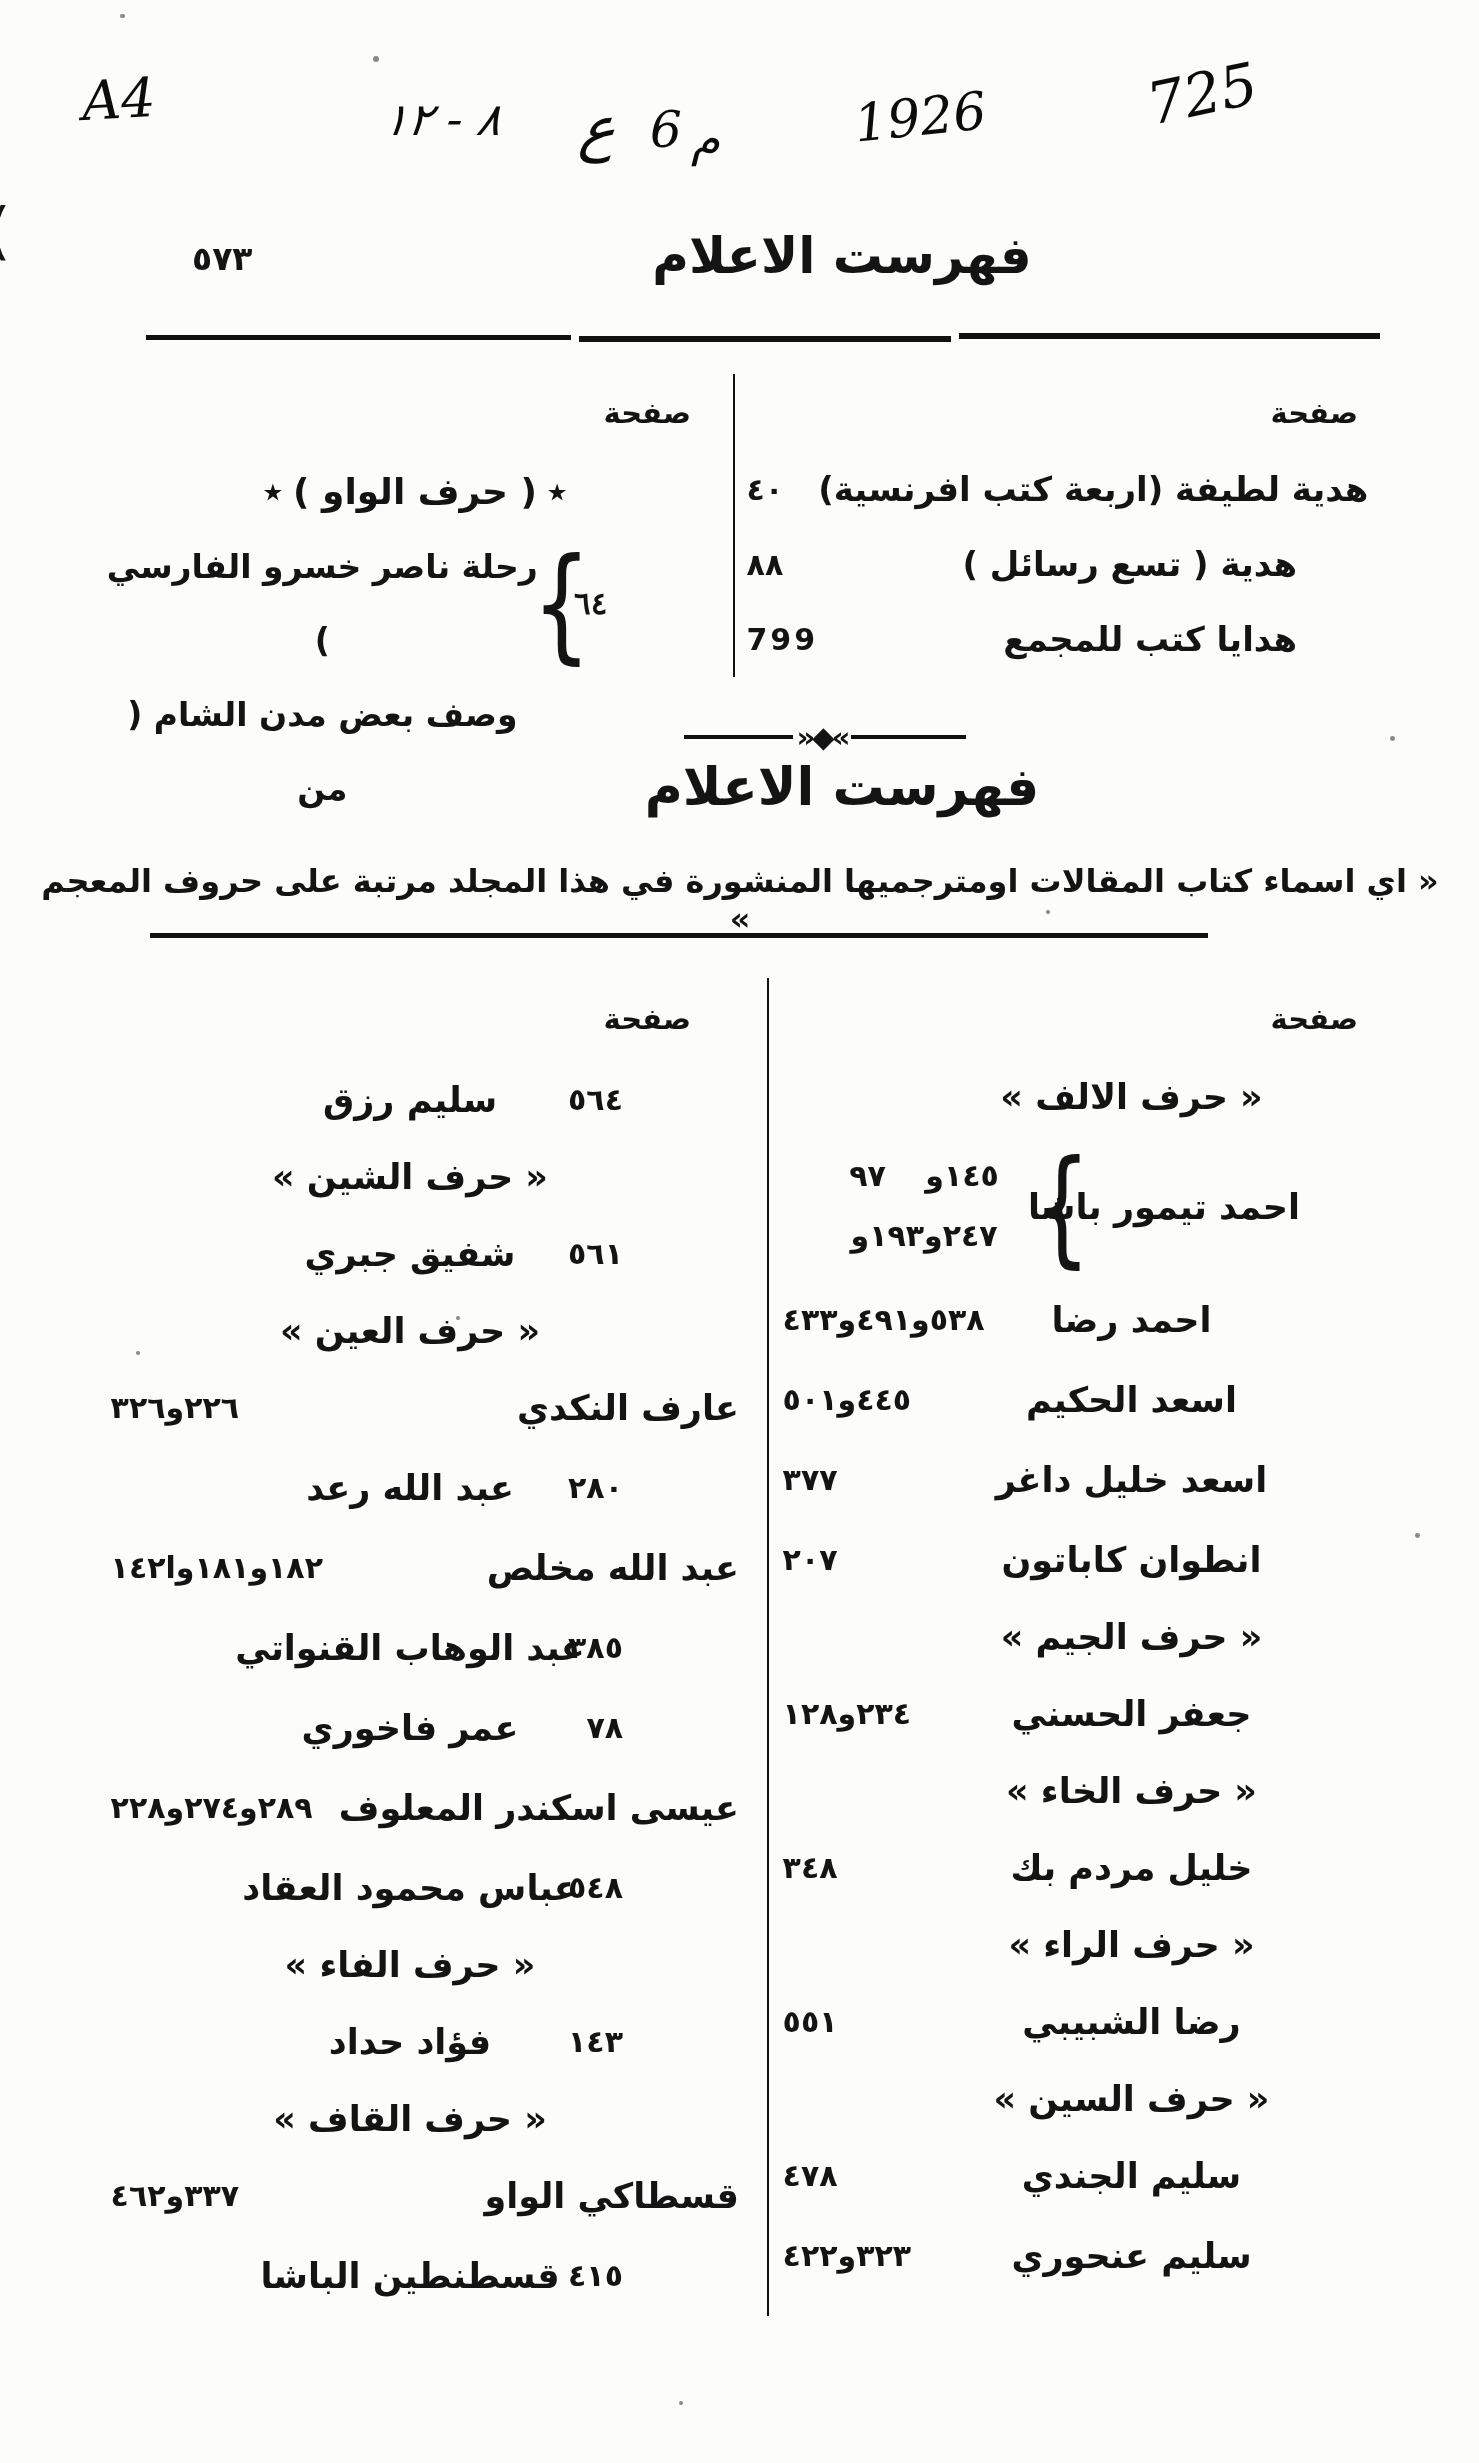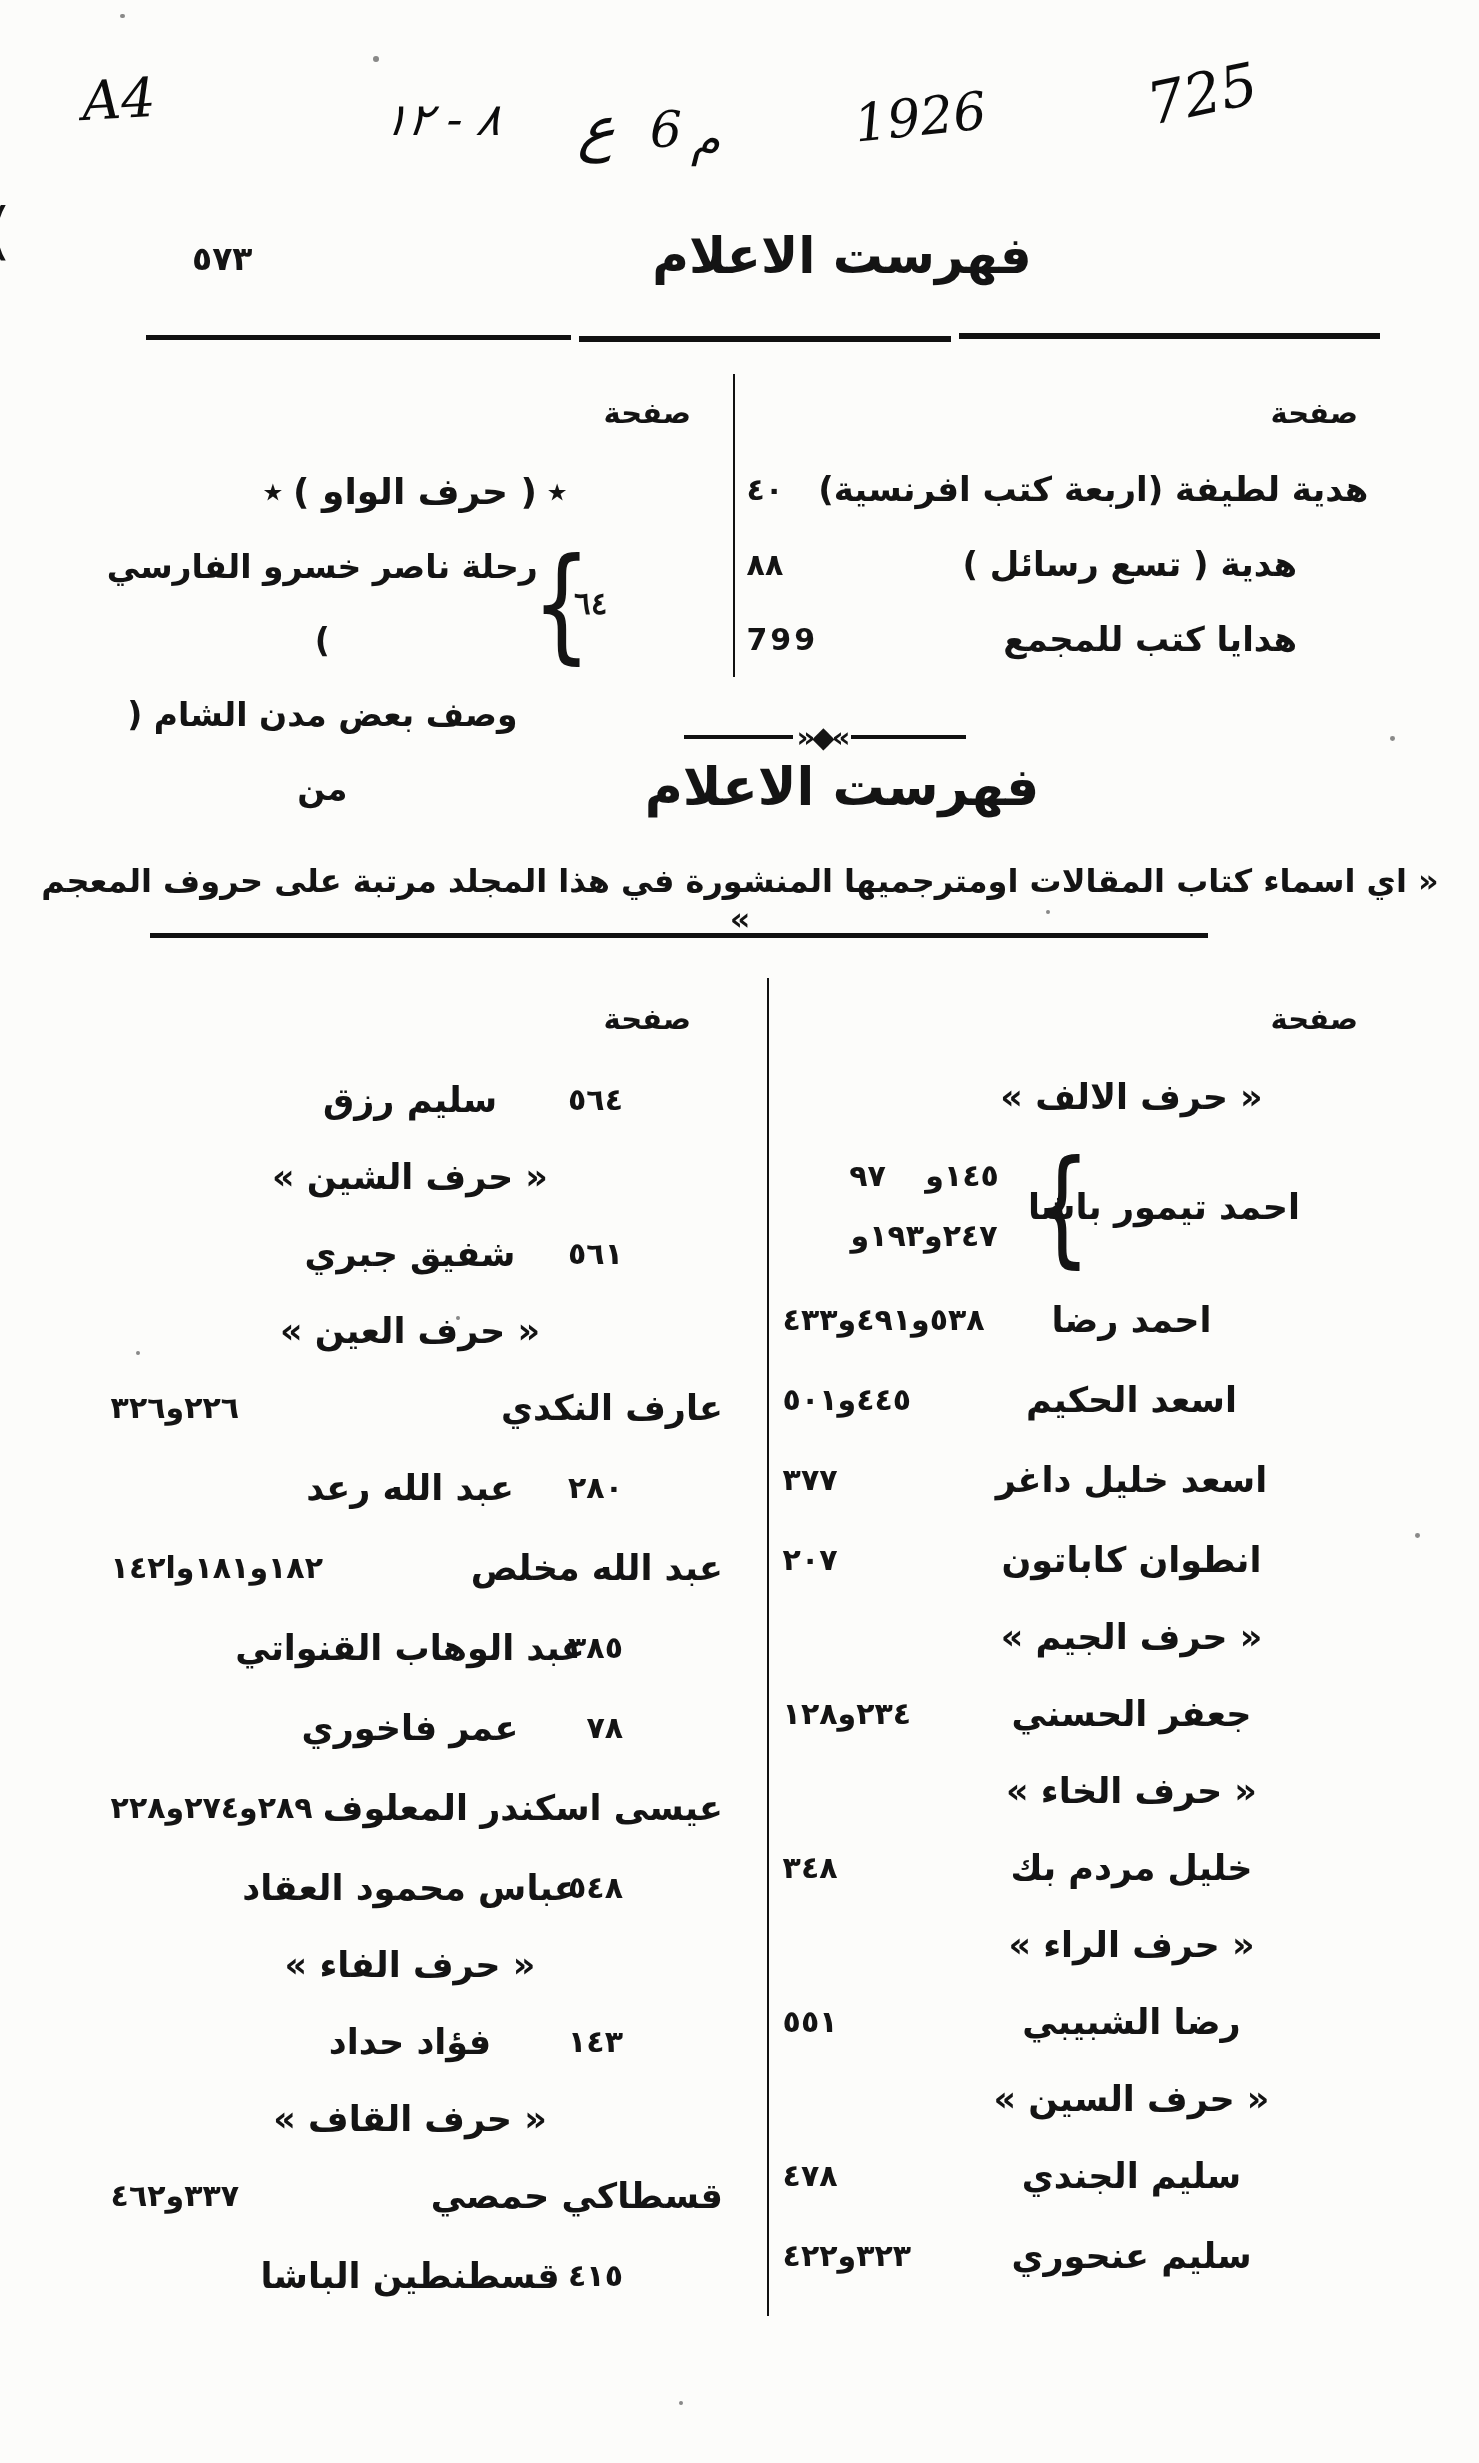--- a/index.html
+++ b/index.html
@@ -61,21 +61,21 @@
   .colhead2{height:82px;line-height:82px;font-size:29px;text-align:right;display:block;}
   .t2r .colhead2{padding-right:24px;}
   .t2l .colhead2{padding-right:76px;}
   .ent{height:80px;line-height:80px;position:relative;}
   .ent .nm{display:block;font-size:35px;}
   .sec{height:74px;line-height:74px;display:block;text-align:center;font-size:35px;}
   .t2r .sec{padding-left:112px;}
   .t2l .sec{padding-right:44px;}
   .t2r .nm{text-align:center;padding-left:112px;}
   .t2l .nmC{text-align:center;padding-right:44px;}
-  .t2l .nmR{text-align:right;padding-right:44px;}
+  .t2l .nmR{text-align:right;padding-right:28px;}
   .pgL{position:absolute;left:13.6px;top:0;}
   .t2l .pgR{position:absolute;right:144px;top:0;}
   
   .brc{height:146px;position:relative;}
   .bnm{position:absolute;right:82px;top:0;line-height:146px;font-size:35px;}
   .bbrace{position:absolute;right:291px;top:3.9px;font-size:91px;line-height:138px;
           transform:scaleY(1.4);font-family:"DejaVu Sans",sans-serif;font-weight:400;}
   .bnums{position:absolute;left:14.6px;top:11.6px;width:281px;}
   .bnums .num{display:block;height:60px;line-height:60px;text-align:center;}
   .wsp{word-spacing:29px;}
@@ -194,21 +194,21 @@
         <span class="nm ar nmC">عباس محمود العقاد</span>
       </div>
       <span class="sec ar">« حرف الفاء »</span>
       <div class="ent">
         <span class="pgR num">١٤٣</span>
         <span class="nm ar nmC">فؤاد حداد</span>
       </div>
       <span class="sec ar">« حرف القاف »</span>
       <div class="ent">
         <span class="pgL num">٤٦٢و٣٣٧</span>
-        <span class="nm ar nmR">قسطاكي حمصي</span>
+        <span class="nm ar nmR">قسطاكي الواو</span>
       </div>
       <div class="ent">
         <span class="pgR num">٤١٥</span>
         <span class="nm ar nmC">قسطنطين الباشا</span>
       </div>
     </div>
 
     <div class="t2r">
       <span class="colhead2 ar">صفحة</span>
 

